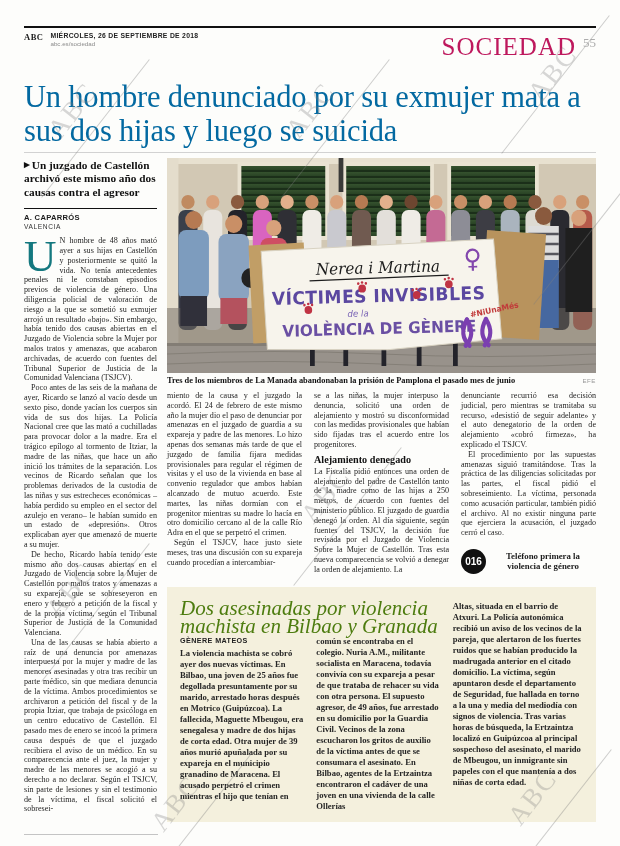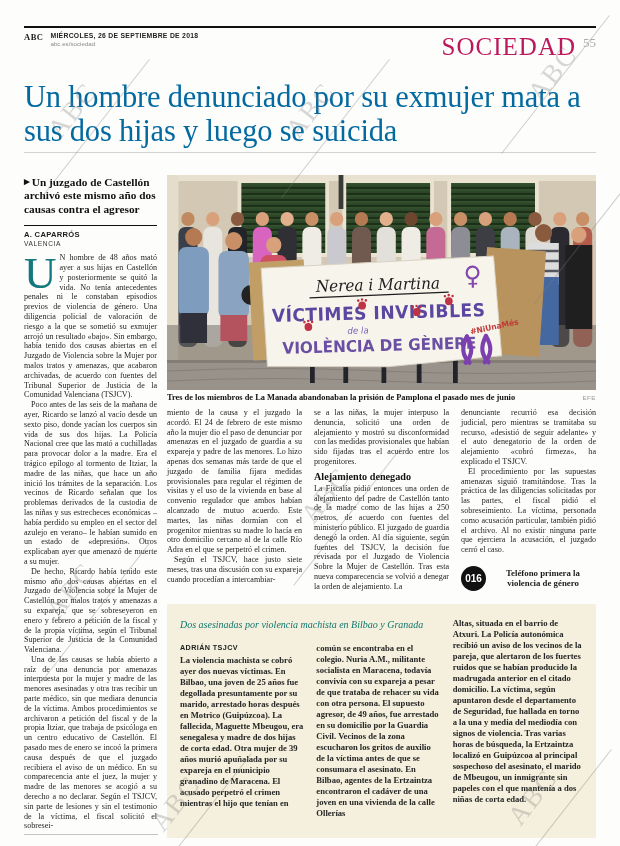--- a/index.html
+++ b/index.html
@@ -9,21 +9,21 @@
   .top-rule{border-top:2px solid #111;}
   .header-row{display:flex;justify-content:space-between;align-items:flex-start;padding-top:4px;}
   .header-left{display:flex;gap:7px;align-items:flex-start;}
   .brand{font-weight:bold;font-size:8.5px;letter-spacing:.5px;}
   .date{font-family:"Liberation Sans",sans-serif;font-weight:bold;font-size:6.8px;letter-spacing:.3px;color:#222;}
   .url{font-family:"Liberation Sans",sans-serif;font-size:6.2px;color:#8a8a8a;margin-top:1px;}
   .header-right{display:flex;align-items:flex-start;gap:7px;margin-top:2px;}
   .section-title{font-size:25px;line-height:25px;color:#be185d;letter-spacing:1px;}
   .page-number{font-size:13px;color:#adadad;margin-top:1px;}
   .headline{font-weight:normal;font-size:30.5px;line-height:34px;letter-spacing:-.2px;color:#0369a1;margin:21px 0 4px 0;}
-  .body-grid{display:flex;gap:10px;border-top:1px solid #d2d2d2;padding-top:22px;}
+  .body-grid{display:flex;gap:10px;border-top:1px solid #d2d2d2;padding-top:5px;}
   .col1{width:133px;flex:0 0 133px;}
   .standfirst{font-weight:bold;font-size:11.3px;line-height:13.4px;color:#111;}
   .sf-arrow{font-size:7.5px;vertical-align:2px;margin-right:2px;}
   .byline-block{border-top:1.5px solid #111;margin-top:9px;padding-top:4px;margin-bottom:6px;}
   .byline{font-family:"Liberation Sans",sans-serif;font-weight:bold;font-size:7.6px;letter-spacing:.3px;}
   .place{font-family:"Liberation Sans",sans-serif;font-size:6.6px;letter-spacing:.6px;color:#333;margin-top:1px;}
   .p{margin:0;font-size:8.1px;line-height:9.8px;text-align:justify;color:#1e1e1e;}
   .ind{text-indent:7px;}
   .dropcap{float:left;font-size:45px;line-height:36px;padding:2px 3px 0 0;color:#14787f;}
   .main{flex:1;min-width:0;}
@@ -35,21 +35,21 @@
   .cols{display:flex;gap:12px;}
   .col{flex:1;min-width:0;}
   .subhead{margin:4px 0 2px 0;font-size:10.2px;line-height:11px;font-weight:bold;color:#111;}
   .hotline{display:flex;align-items:center;gap:7px;margin-top:11px;text-align:center;}
   .hotline-num{flex:0 0 auto;width:25px;height:25px;border-radius:50%;background:#111;color:#fff;
                display:flex;align-items:center;justify-content:center;
                font-family:"Liberation Sans",sans-serif;font-weight:bold;font-size:10px;}
   .hotline-label{font-weight:bold;font-size:8.8px;line-height:10.5px;width:100px;}
   .box{background:#f4f0dd;margin-top:12px;padding:12px 13px 10px 13px;display:flex;gap:12px;min-height:212px;}
   .box-left{flex:2;min-width:0;display:flex;flex-direction:column;}
-  .box-title{margin:0 0 9px 0;font-style:italic;font-weight:normal;font-size:10px;line-height:18px;color:#0f766e;}
+  .box-title{margin:0 0 1px 0;font-style:italic;font-weight:normal;font-size:21px;line-height:18px;color:#4d7c0f;}
   .box-cols{display:flex;gap:12px;flex:1;}
   .box-col{flex:1;min-width:0;}
   .box-byline{font-family:"Liberation Sans",sans-serif;font-weight:bold;font-size:7.2px;letter-spacing:.4px;color:#222;margin-bottom:3px;}
   .box-p{margin:0;font-weight:bold;font-size:8.6px;line-height:11px;color:#262626;text-align:left;}
   .box-right{flex:1;min-width:0;padding-top:2px;}
   .bottom-rule{position:absolute;left:24px;bottom:11px;width:134px;border-top:1px solid #c4c4c4;}
   .watermarks{position:absolute;inset:0;pointer-events:none;z-index:6;}
   .wm{position:absolute;font-family:"Liberation Serif",serif;font-size:27px;letter-spacing:2px;
       color:rgba(125,125,125,.30);transform:rotate(-52deg);}
   .wml{position:absolute;display:block;width:175px;height:0;border-top:1.2px solid rgba(125,125,125,.38);transform:rotate(-52deg);}
@@ -288,21 +288,21 @@
               <span class="hotline-label">Teléfono primera la violencia de género</span>
             </div>
           </div>
         </div>
 
         <div class="box">
           <div class="box-left">
             <h2 class="box-title">Dos asesinadas por violencia machista en Bilbao y Granada</h2>
             <div class="box-cols">
               <div class="box-col">
-                <div class="box-byline">ADRIÁN TSJCV</div>
+                <div class="box-byline">GÈNERE MATEOS</div>
                 <p class="box-p">La violencia machista se cobró ayer dos nuevas víctimas. En Bilbao, una joven de 25 años fue degollada presuntamente por su marido, arrestado horas después en Motrico (Guipúzcoa). La fallecida, Maguette Mbeugou, era senegalesa y madre de dos hijas de corta edad. Otra mujer de 39 años murió apuñalada por su expareja en el municipio granadino de Maracena. El acusado perpetró el crimen mientras el hijo que tenían en</p>
               </div>
               <div class="box-col">
                 <p class="box-p">común se encontraba en el colegio. Nuria A.M., militante socialista en Maracena, todavía convivía con su expareja a pesar de que trataba de rehacer su vida con otra persona. El supuesto agresor, de 49 años, fue arrestado en su domicilio por la Guardia Civil. Vecinos de la zona escucharon los gritos de auxilio de la víctima antes de que se consumara el asesinato. En Bilbao, agentes de la Ertzaintza encontraron el cadáver de una joven en una vivienda de la calle Ollerías</p>
               </div>
             </div>
           </div>
           <div class="box-right">
             <p class="box-p">Altas, situada en el barrio de Atxuri. La Policía autonómica recibió un aviso de los vecinos de la pareja, que alertaron de los fuertes ruidos que se habían producido la madrugada anterior en el citado domicilio. La víctima, según apuntaron desde el departamento de Seguridad, fue hallada en torno a la una y media del mediodía con signos de violencia. Tras varias horas de búsqueda, la Ertzaintza localizó en Guipúzcoa al principal sospechoso del asesinato, el marido de Mbeugou, un inmigrante sin papeles con el que mantenía a dos niñas de corta edad.</p>
           </div>

